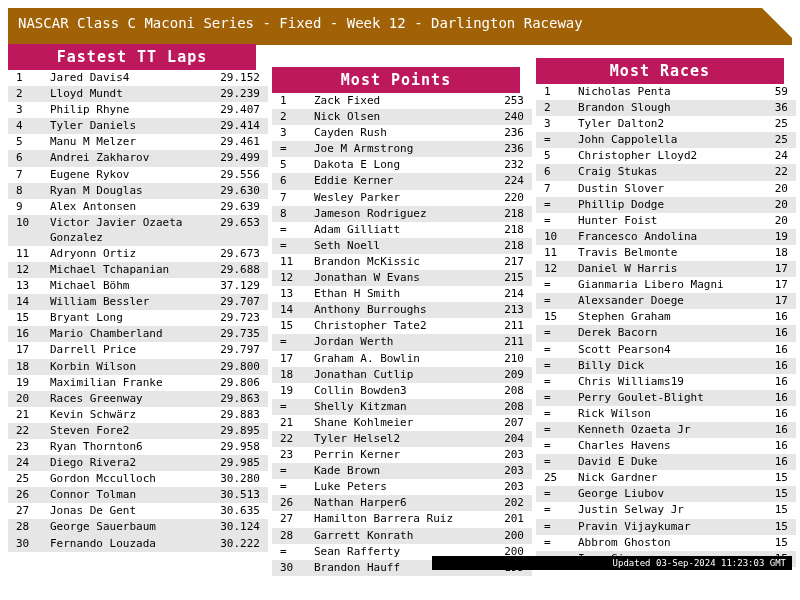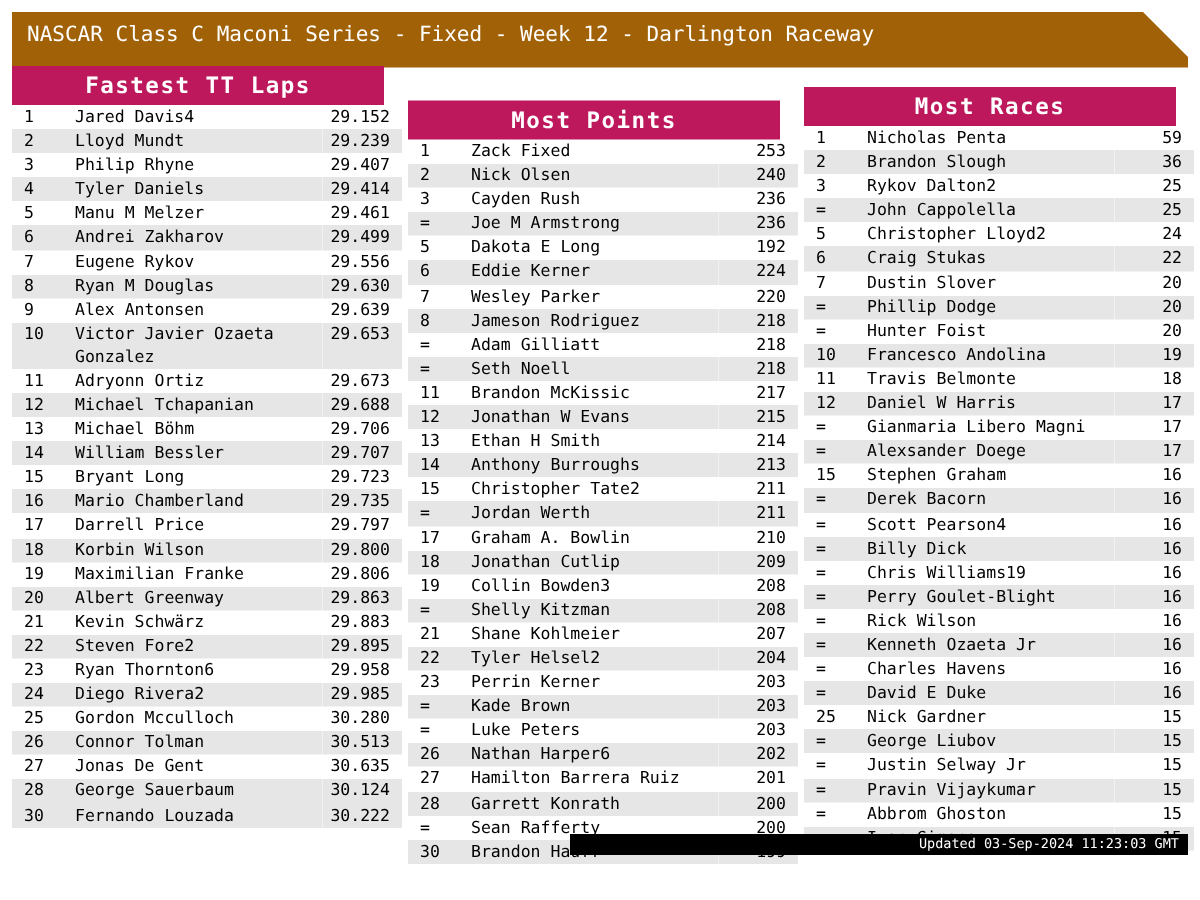--- a/index.html
+++ b/index.html
@@ -57,21 +57,21 @@
     white-space:nowrap;
     overflow:hidden;
   }
   td.pos{width:30px;padding-left:8px;}
   td.name{width:165px;padding-left:4px;white-space:normal;}
   td.val{width:45px;text-align:right;padding-right:8px;}
   tr.alt td{background:#E6E6E6;}
   tr.plain td{background:#ffffff;}
   
   .footer{
-    position:absolute;right:8px;top:556px;width:412px;height:14px;
+    position:absolute;right:8px;top:556px;width:360px;height:14px;
     background:#000;color:#fff;
     font-size:9px;line-height:14px;text-align:right;
     padding-right:6px;box-sizing:border-box;
     font-family:"DejaVu Sans Mono","Liberation Mono",monospace;
   }
 </style>
 </head>
 <body>
 
 <div class="titlebar">
@@ -139,21 +139,21 @@
           <td class="val">29.673</td>
         </tr>
         <tr class="alt">
           <td class="pos">12</td>
           <td class="name">Michael Tchapanian</td>
           <td class="val">29.688</td>
         </tr>
         <tr class="plain">
           <td class="pos">13</td>
           <td class="name">Michael Böhm</td>
-          <td class="val">29.706</td>
+          <td class="val">37.129</td>
         </tr>
         <tr class="alt">
           <td class="pos">14</td>
           <td class="name">William Bessler</td>
           <td class="val">29.707</td>
         </tr>
         <tr class="plain">
           <td class="pos">15</td>
           <td class="name">Bryant Long</td>
           <td class="val">29.723</td>
@@ -173,21 +173,21 @@
           <td class="name">Korbin Wilson</td>
           <td class="val">29.800</td>
         </tr>
         <tr class="plain">
           <td class="pos">19</td>
           <td class="name">Maximilian Franke</td>
           <td class="val">29.806</td>
         </tr>
         <tr class="alt">
           <td class="pos">20</td>
-          <td class="name">Albert Greenway</td>
+          <td class="name">Races Greenway</td>
           <td class="val">29.863</td>
         </tr>
         <tr class="plain">
           <td class="pos">21</td>
           <td class="name">Kevin Schwärz</td>
           <td class="val">29.883</td>
         </tr>
         <tr class="alt">
           <td class="pos">22</td>
           <td class="name">Steven Fore2</td>
@@ -252,21 +252,21 @@
           <td class="val">236</td>
         </tr>
         <tr class="alt">
           <td class="pos">=</td>
           <td class="name">Joe M Armstrong</td>
           <td class="val">236</td>
         </tr>
         <tr class="plain">
           <td class="pos">5</td>
           <td class="name">Dakota E Long</td>
-          <td class="val">192</td>
+          <td class="val">232</td>
         </tr>
         <tr class="alt">
           <td class="pos">6</td>
           <td class="name">Eddie Kerner</td>
           <td class="val">224</td>
         </tr>
         <tr class="plain">
           <td class="pos">7</td>
           <td class="name">Wesley Parker</td>
           <td class="val">220</td>
@@ -399,21 +399,21 @@
           <td class="name">Nicholas Penta</td>
           <td class="val">59</td>
         </tr>
         <tr class="alt">
           <td class="pos">2</td>
           <td class="name">Brandon Slough</td>
           <td class="val">36</td>
         </tr>
         <tr class="plain">
           <td class="pos">3</td>
-          <td class="name">Rykov Dalton2</td>
+          <td class="name">Tyler Dalton2</td>
           <td class="val">25</td>
         </tr>
         <tr class="alt">
           <td class="pos">=</td>
           <td class="name">John Cappolella</td>
           <td class="val">25</td>
         </tr>
         <tr class="plain">
           <td class="pos">5</td>
           <td class="name">Christopher Lloyd2</td>

